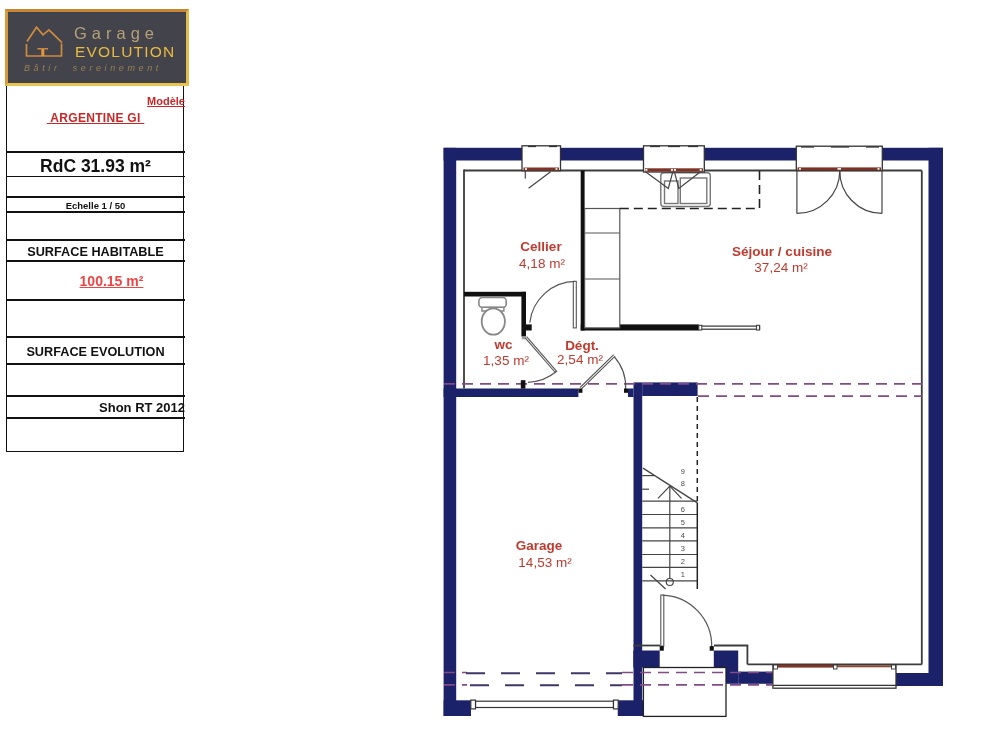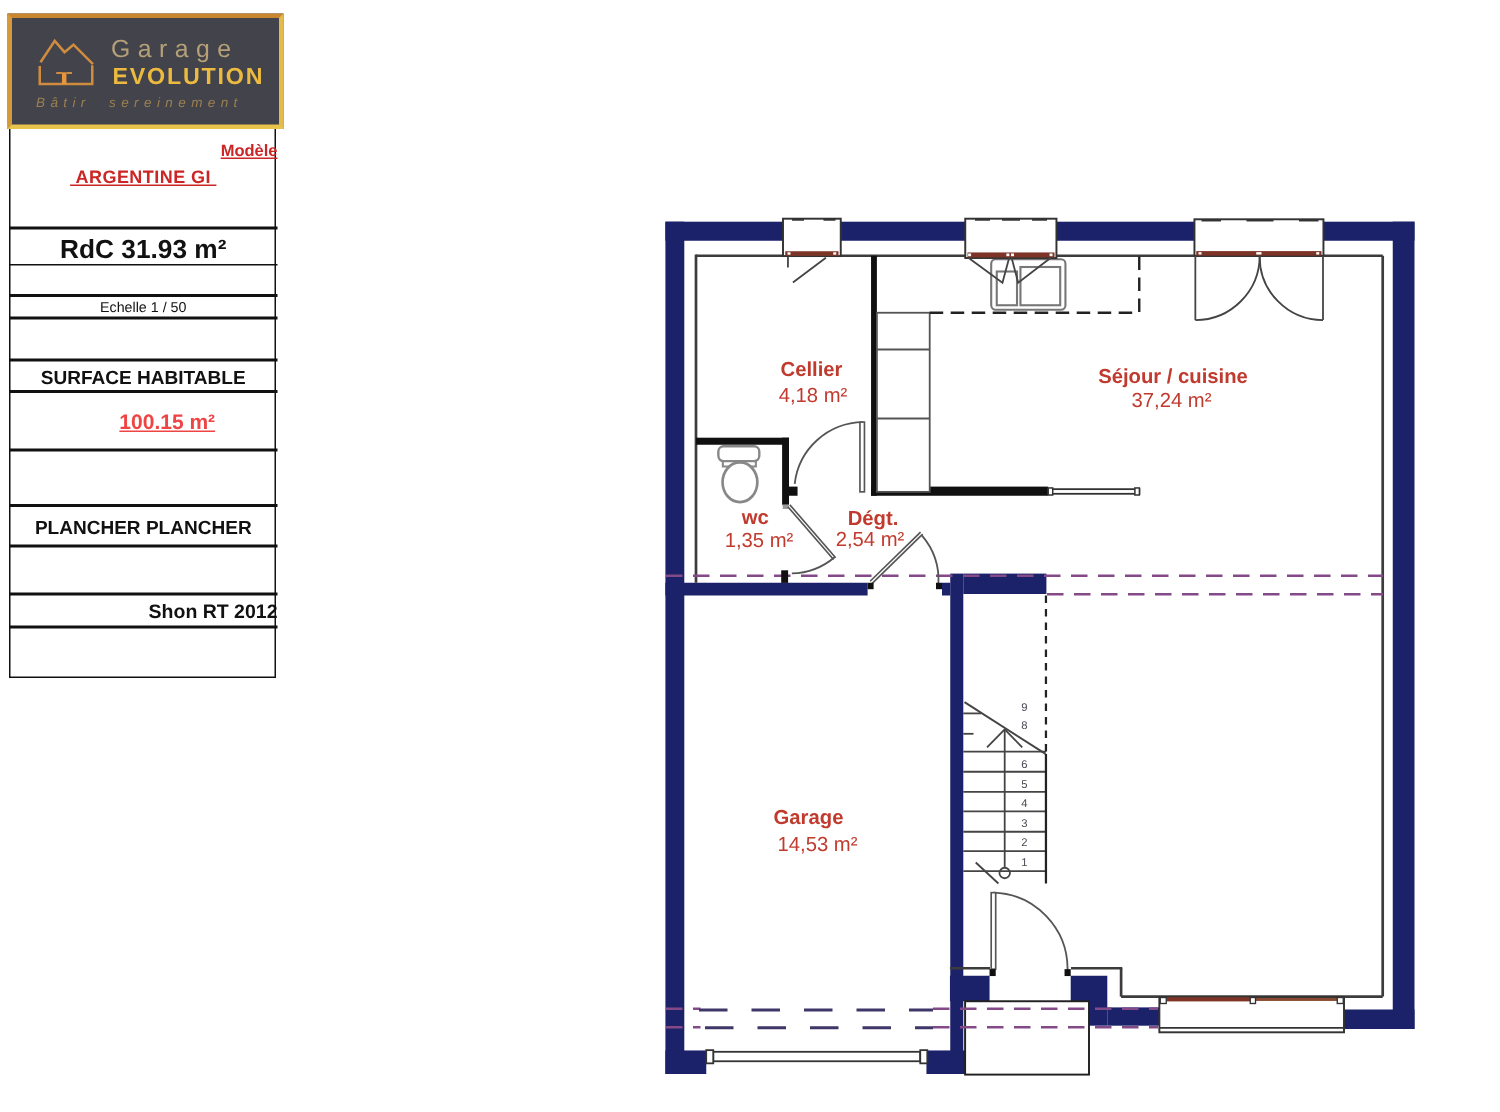--- a/index.html
+++ b/index.html
@@ -19,21 +19,21 @@
 
 <svg class="abs" style="left:25px;top:24px;" width="38" height="34" viewBox="0 0 38 34">
   <path d="M 2 17.5 L 11.5 3.2 L 18 10.8 L 24 5.8 L 37 18.7" fill="none" stroke="#cf8b3e" stroke-width="1.7"></path>
   <path d="M 1.5 20 L 1.5 32 L 36.5 32 L 36.5 19.5" fill="none" stroke="#cf8b3e" stroke-width="1.7"></path>
   <path d="M 12.5 24.7 L 16.3 24.7 M 19.3 24.7 L 23 24.7" fill="none" stroke="#cf8b3e" stroke-width="1.4"></path>
   <rect x="16.3" y="24.2" width="3" height="7.8" fill="#e8963c"></rect>
 </svg>
 
 <div class="abs" style="left:74px;top:24px;color:#b5a078;font-size:16.5px;letter-spacing:5px;">Garage</div>
 
-<div class="abs" style="left:75px;top:42.5px;color:#ecba3e;font-size:15.5px;font-weight:bold;letter-spacing:1.2px;">EVOLUTION</div>
+<div class="abs" style="left:75px;top:42.5px;color:#ecba3e;font-size:15.5px;font-weight:normal;letter-spacing:1.2px;">EVOLUTION</div>
 
 <div class="abs" style="left:24px;top:63px;color:#9c8050;font-size:9px;letter-spacing:3.6px;font-style:italic;">Bâtir&nbsp;&nbsp;sereinement</div>
 
 <div class="hline" style="left:6px;top:151px;width:179px;"></div>
 <div class="hline" style="left:6px;top:175.5px;width:179px;"></div>
 <div class="hline" style="left:6px;top:196px;width:179px;"></div>
 <div class="hline" style="left:6px;top:211px;width:179px;"></div>
 <div class="hline" style="left:6px;top:239px;width:179px;"></div>
 <div class="hline" style="left:6px;top:260px;width:179px;"></div>
 <div class="hline" style="left:6px;top:299px;width:179px;"></div>
@@ -41,27 +41,27 @@
 <div class="hline" style="left:6px;top:363px;width:179px;"></div>
 <div class="hline" style="left:6px;top:395px;width:179px;"></div>
 <div class="hline" style="left:6px;top:417px;width:179px;"></div>
 
 <div class="abs ctr" style="left:6px;top:95px;width:179px;color:#cc2525;font-size:11px;font-weight:bold;text-decoration:underline;text-align:right;">Modèle</div>
 
 <div class="abs ctr" style="left:6px;top:110.5px;width:179px;color:#cc2525;font-size:12px;letter-spacing:0.3px;font-weight:bold;text-decoration:underline;">&nbsp;ARGENTINE GI&nbsp;</div>
 
 <div class="abs ctr" style="left:6px;top:155.5px;width:179px;color:#111;font-size:17.5px;font-weight:bold;">RdC 31.93 m²</div>
 
-<div class="abs ctr" style="left:6px;top:199.5px;width:179px;color:#111;font-size:9.5px;font-weight:normal;">Echelle 1 / 50</div>
+<div class="abs ctr" style="left:6px;top:199.5px;width:179px;color:#111;font-size:9.5px;font-weight:bold;">Echelle 1 / 50</div>
 
 <div class="abs ctr" style="left:6px;top:245px;width:179px;color:#111;font-size:12.7px;font-weight:bold;">SURFACE HABITABLE</div>
 
 <div class="abs ctr" style="left:22px;top:272.5px;width:179px;color:#ef4444;font-size:14px;font-weight:bold;text-decoration:underline;">100.15 m²</div>
 
-<div class="abs ctr" style="left:6px;top:344.5px;width:179px;color:#111;font-size:12.7px;font-weight:bold;">PLANCHER PLANCHER</div>
+<div class="abs ctr" style="left:6px;top:344.5px;width:179px;color:#111;font-size:12.7px;font-weight:bold;">SURFACE EVOLUTION</div>
 
 <div class="abs ctr" style="left:6px;top:400px;width:179px;color:#111;font-size:13px;font-weight:bold;text-align:right;">Shon RT 2012</div>
 
 <svg class="abs" style="left:0;top:0;" width="1000" height="741" viewBox="0 0 1000 741">
 
 <g>
       <rect x="443.6" y="147.8" width="499.4" height="12.7" fill="#1b2269"></rect>
     </g>
 
 <g>

